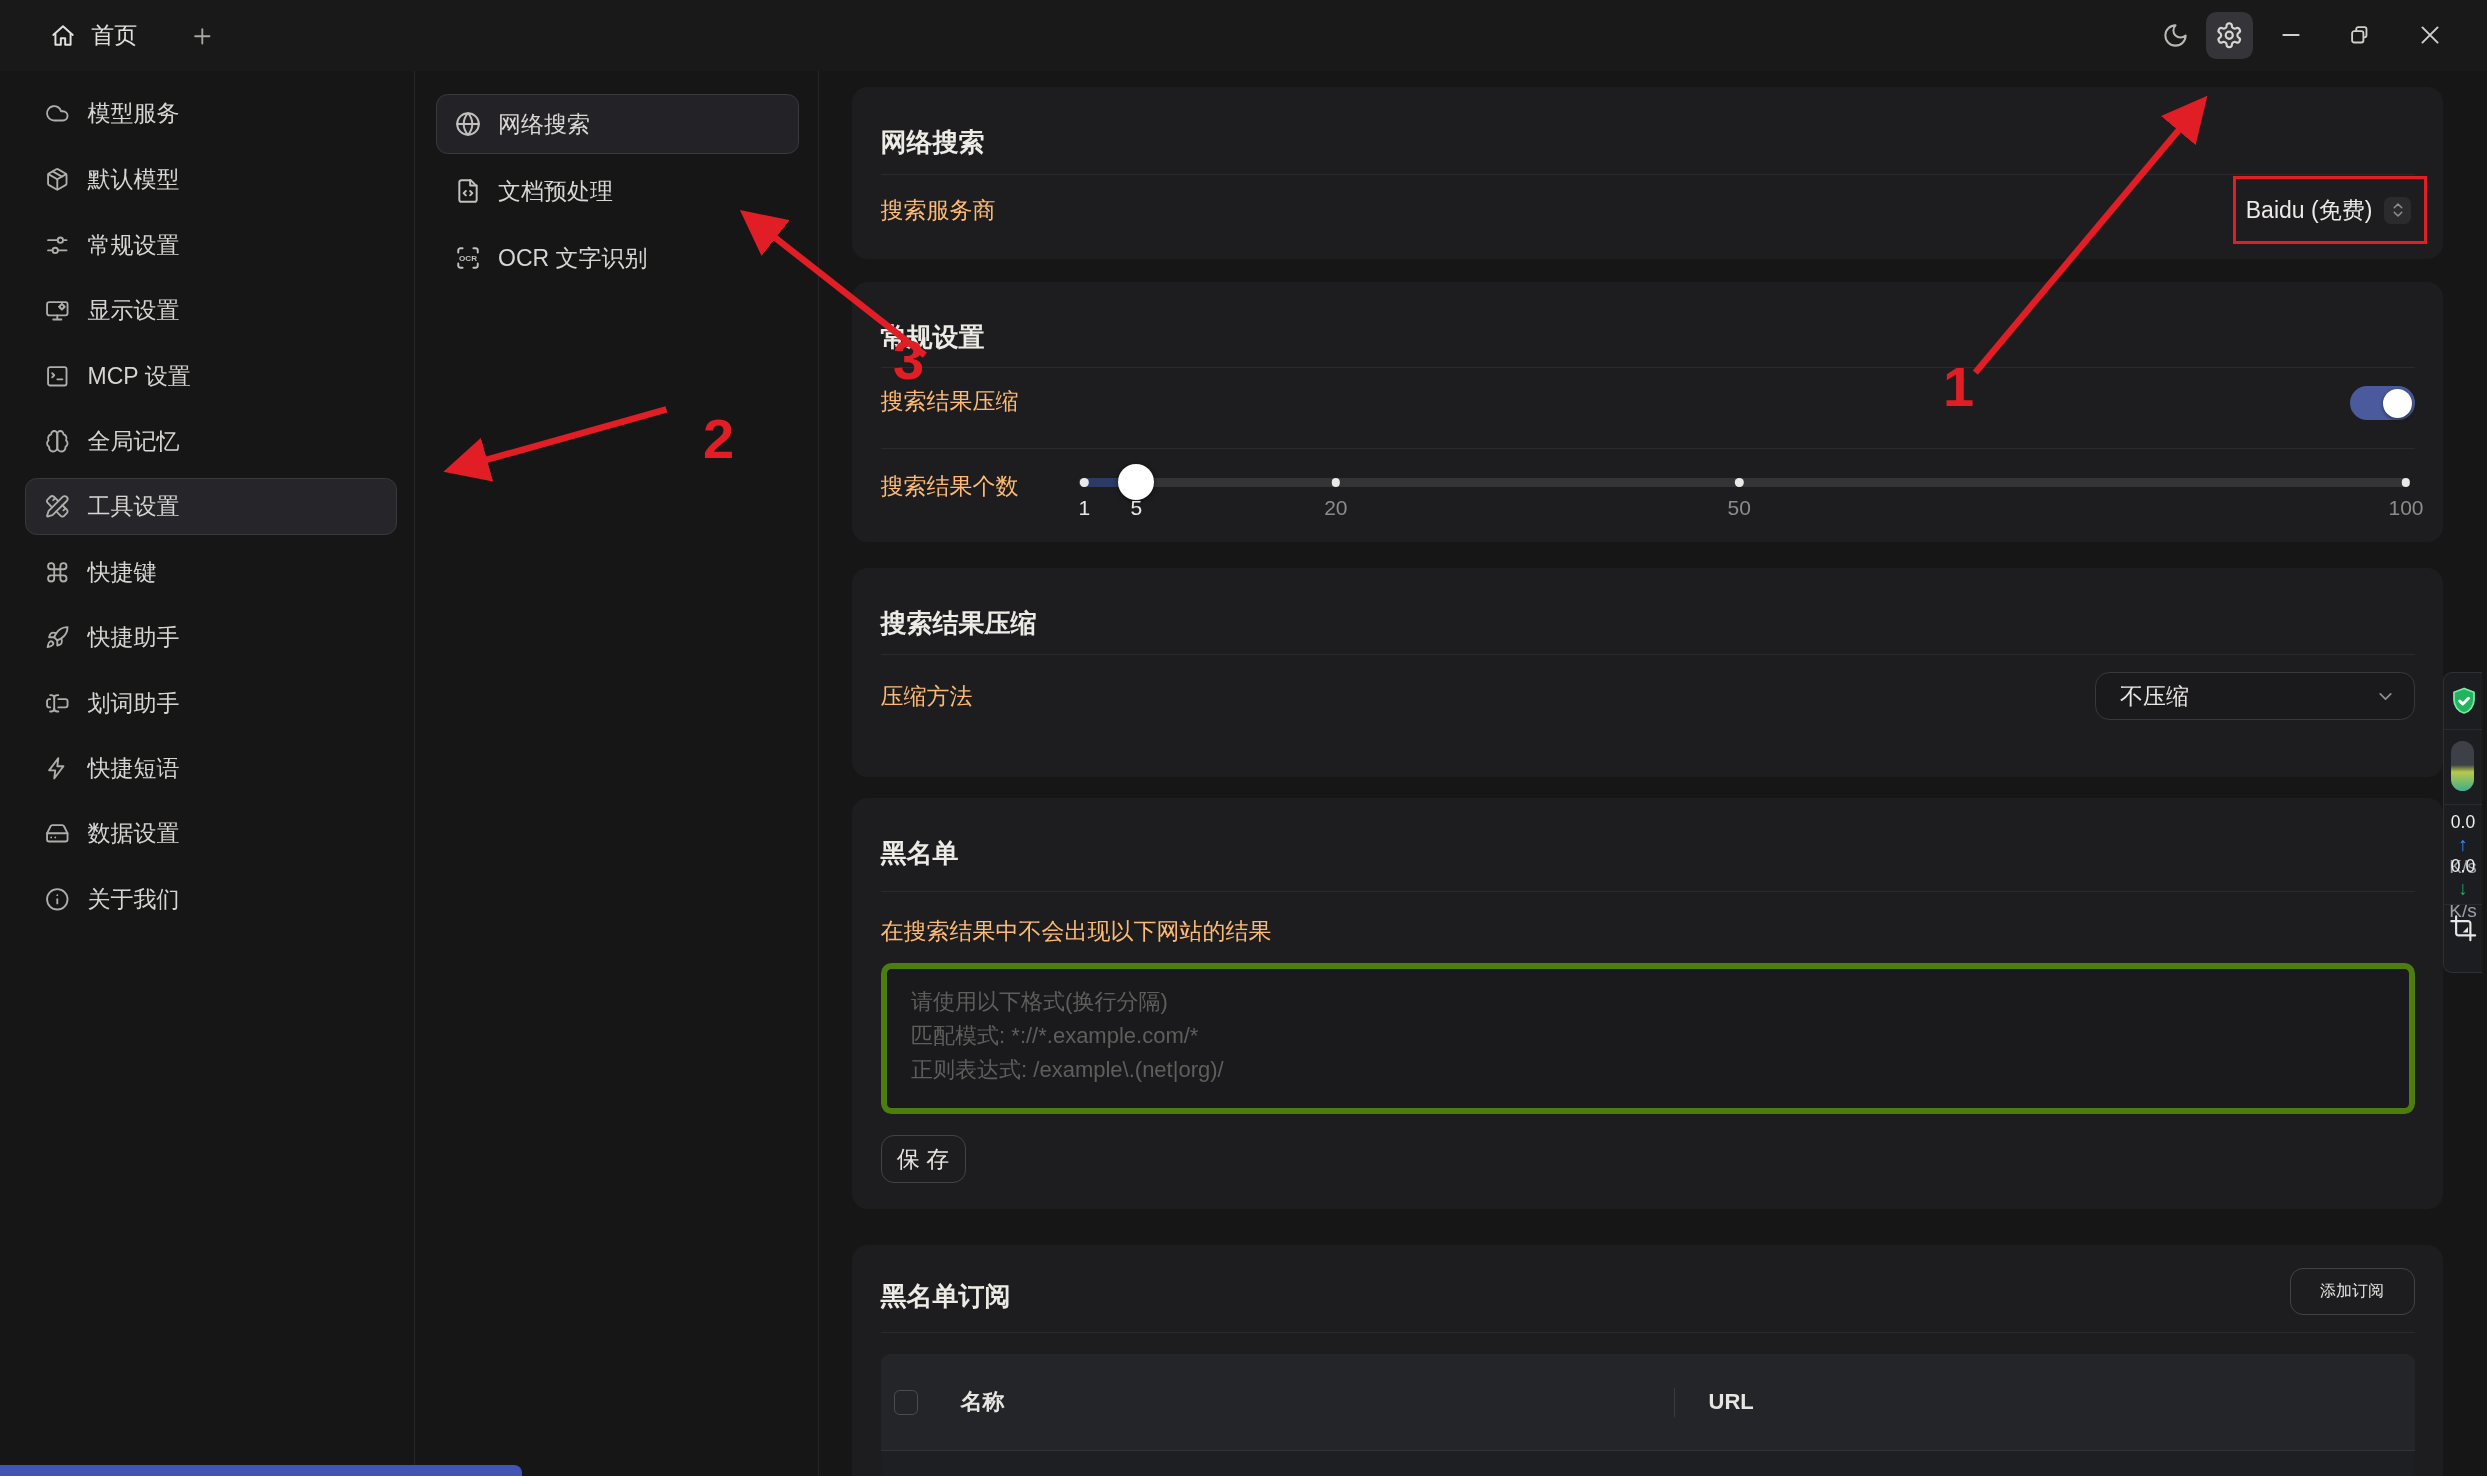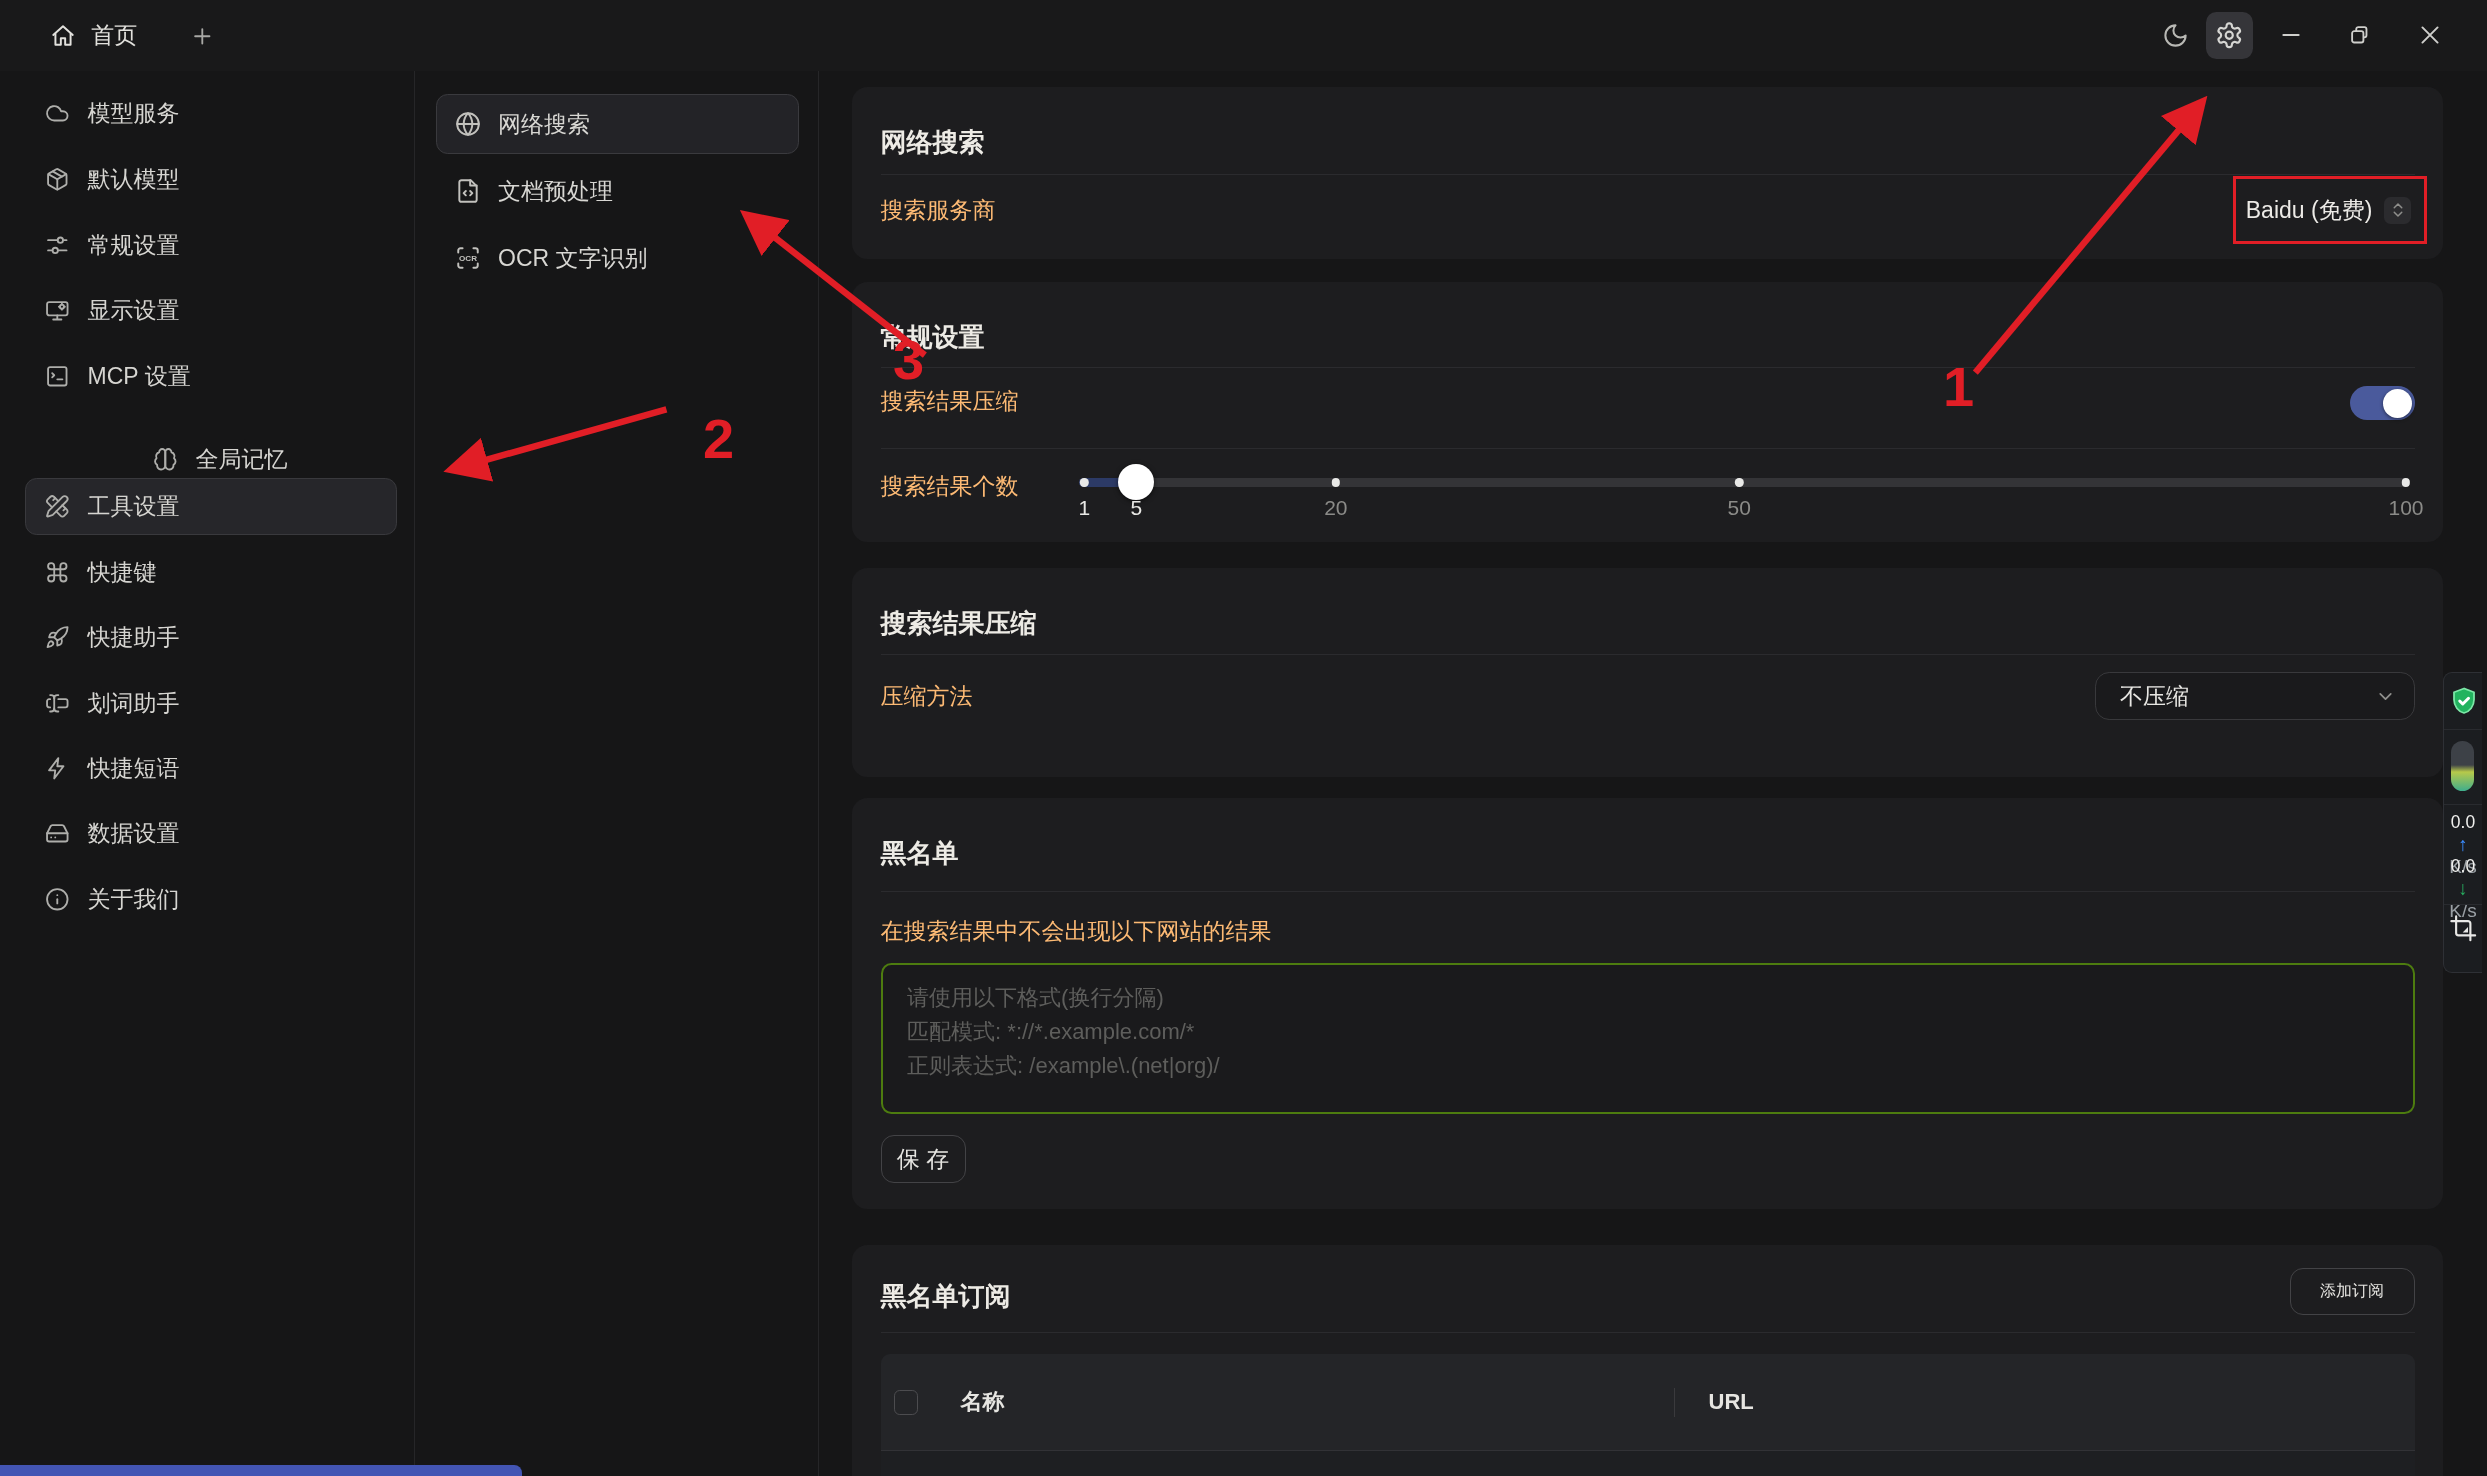--- a/index.html
+++ b/index.html
@@ -43,21 +43,21 @@
   .slider{position:absolute;left:227px;width:1331px;height:36px;}
   .slider .track{position:absolute;left:0;right:0;top:13.6px;height:9px;border-radius:4.5px;background:#343437;}
   .slider .fill{position:absolute;left:0;top:13.6px;height:9px;border-radius:4.5px;background:#2c3a66;}
   .slider .dot{position:absolute;top:14.2px;width:8.4px;height:8.4px;border-radius:50%;background:#e9e9e7;transform:translateX(-50%);}
   .slider .thumb{position:absolute;top:0;width:36px;height:36px;border-radius:50%;background:#ffffff;transform:translateX(-50%);box-shadow:0 1.3px 5.2px rgba(0,0,0,.6);}
   .ticks{position:absolute;left:227px;width:1331px;top:214px;height:30px;}
   .tick-l{position:absolute;transform:translateX(-50%);font-size:21px;color:#8b8b88;}
   .tick-l.on{color:#e8e8e5;}
 
   
-  .textarea{position:absolute;left:28.5px;width:1534px;height:151px;border:2px solid #4d7c0f;border-radius:10.4px;background:#1a1a1c;padding:15.5px 24.6px;}
+  .textarea{position:absolute;left:28.5px;width:1534px;height:151px;border:6px solid #4d7c0f;border-radius:10.4px;background:#1a1a1c;padding:15.5px 24.6px;}
   .ph-line{font-size:22px;line-height:34px;color:#5e5e5c;}
 
   
   .table{position:absolute;left:28.5px;width:1534px;border-radius:9px 9px 0 0;overflow:hidden;}
   .thead{position:relative;height:96px;background:#242528;}
   .tbody{height:78px;background:#1e1f22;border-top:0.6px solid #323236;}
   .checkbox{position:absolute;left:13px;top:36px;width:24.6px;height:24.6px;border:1.6px solid #4c4c4f;border-radius:5.8px;background:transparent;}
   .th{position:absolute;top:50%;transform:translateY(-50%);font-size:22px;font-weight:bold;color:#e6e5e1;}
   .colsep{position:absolute;left:793px;top:34px;width:0.6px;height:28.5px;background:#3a3a3d;}
 
@@ -164,21 +164,21 @@
       <span>显示设置</span>
     </div>
     <div class="side-item" style="top:277px;">
       <svg class="ic" width="24.6" height="24.6" viewBox="0 0 24 24" fill="none" stroke="currentColor" stroke-width="1.8" stroke-linecap="round" stroke-linejoin="round">
           <rect x="3" y="3" width="18" height="18" rx="2"></rect>
           <path d="m7 9 2 2-2 2"></path>
           <path d="M12 15h5"></path>
         </svg>
       <span>MCP 设置</span>
     </div>
-    <div class="side-item" style="top:360px;justify-content:center;">
+    <div class="side-item" style="top:342px;">
       <svg class="ic" width="24.6" height="24.6" viewBox="0 0 24 24" fill="none" stroke="currentColor" stroke-width="1.8" stroke-linecap="round" stroke-linejoin="round">
           <path d="M12 5a3 3 0 1 0-5.997.125 4 4 0 0 0-2.526 5.77 4 4 0 0 0 .556 6.588A4 4 0 1 0 12 18Z"></path>
           <path d="M12 5a3 3 0 1 1 5.997.125 4 4 0 0 1 2.526 5.77 4 4 0 0 1-.556 6.588A4 4 0 1 1 12 18Z"></path>
         </svg>
       <span>全局记忆</span>
     </div>
     <div class="side-item sel" style="top:407px;">
       <svg class="ic" width="24.6" height="24.6" viewBox="0 0 24 24" fill="none" stroke="currentColor" stroke-width="1.8" stroke-linecap="round" stroke-linejoin="round">
           <path d="M13 7 8.7 2.7a2.41 2.41 0 0 0-3.4 0L2.7 5.3a2.41 2.41 0 0 0 0 3.4L7 13"></path>
           <path d="m8 6 2-2"></path>

